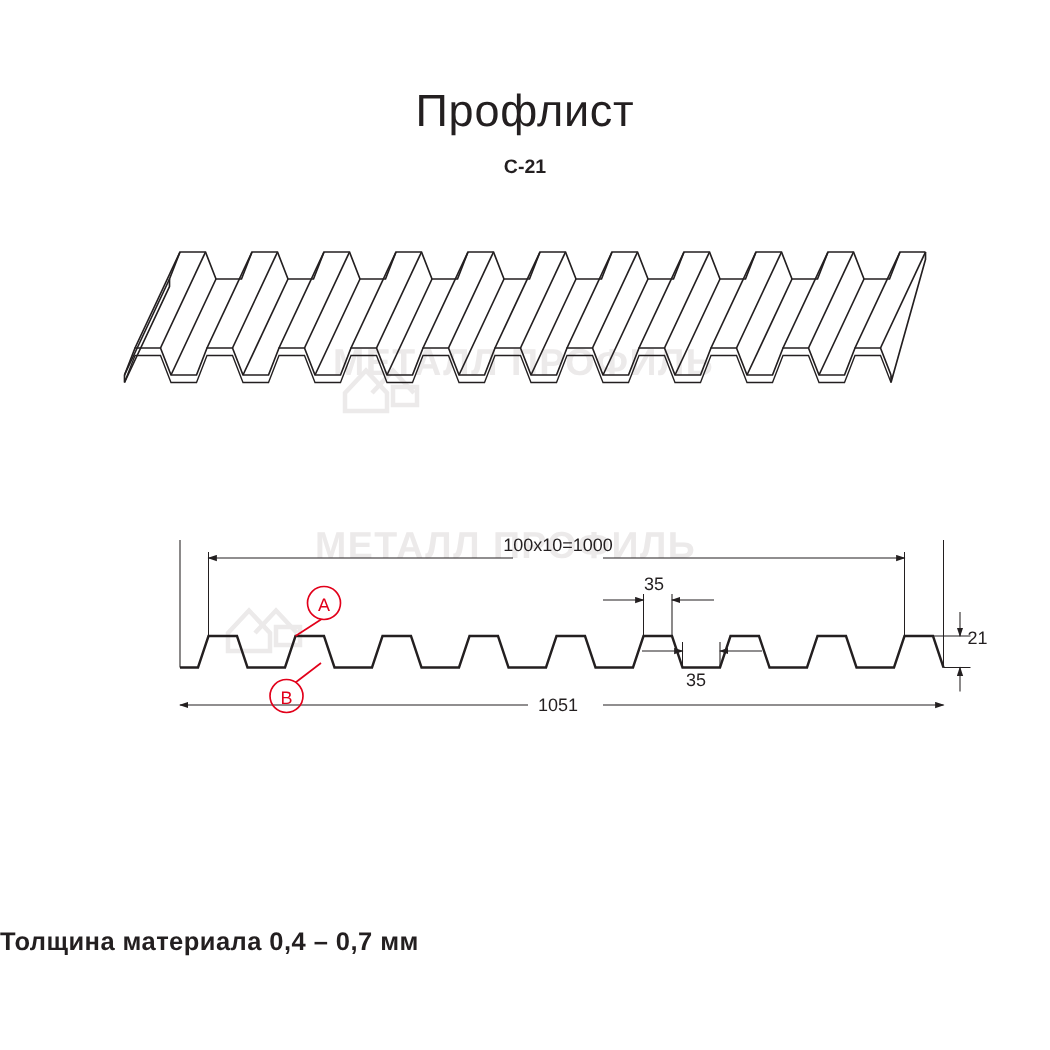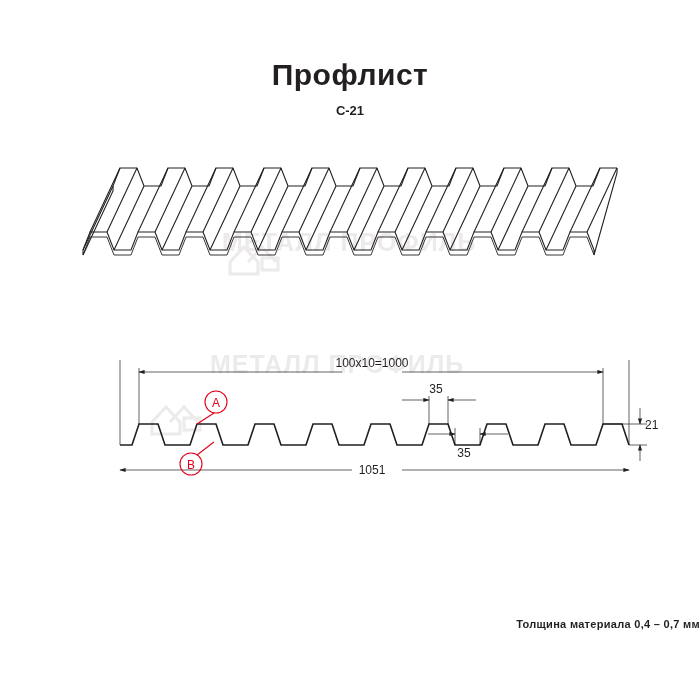--- a/index.html
+++ b/index.html
@@ -21,41 +21,41 @@
     height: 700px;
   }
   
   .title {
     position: absolute;
     top: 58px;
     left: 0;
     width: 700px;
     text-align: center;
     font-size: 30px;
-    font-weight: bold;
+    font-weight: normal;
     letter-spacing: 0.5px;
     color: #231f20;
   }
   .subtitle {
     position: absolute;
     top: 103px;
     left: 0;
     width: 700px;
     text-align: center;
     font-size: 13px;
     font-weight: bold;
     color: #231f20;
   }
   .footnote {
     position: absolute;
     top: 618px;
     left: 0;
     width: 700px;
-    text-align: right;
-    font-size: 11px;
+    text-align: left;
+    font-size: 17px;
     font-weight: bold;
     letter-spacing: 0.3px;
     color: #231f20;
   }
   
   .iso-wrap {
     position: absolute;
     left: 80px;
     top: 150px;
     width: 540px;

